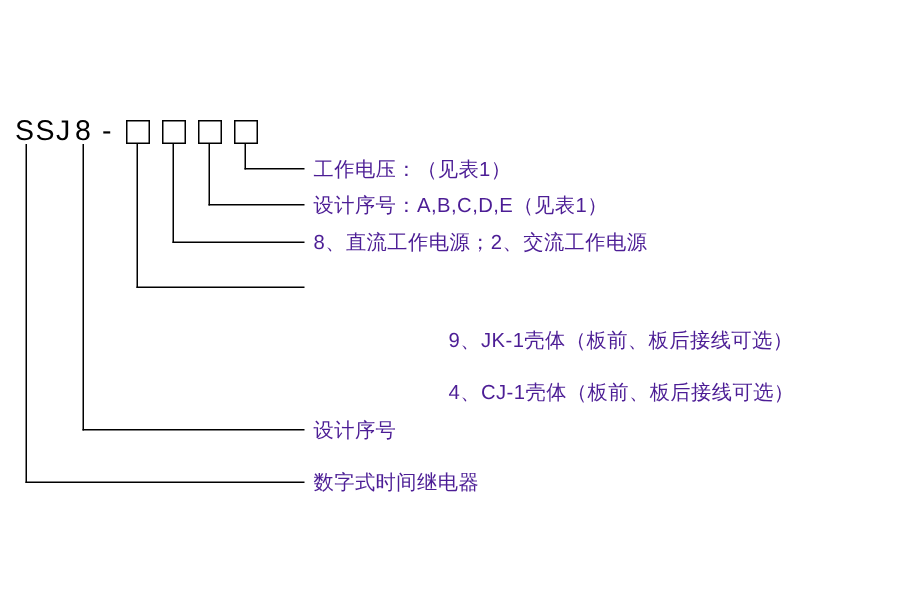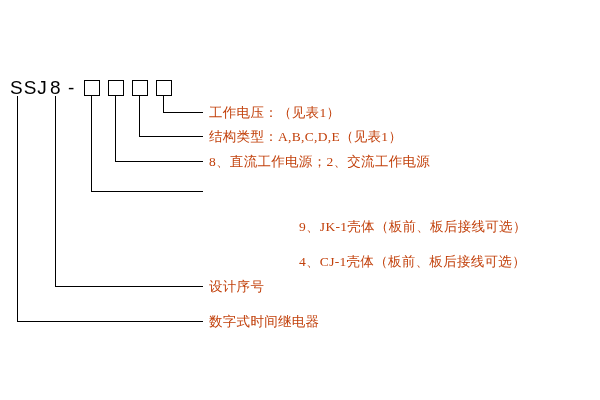--- a/index.html
+++ b/index.html
@@ -40,23 +40,23 @@
     background: #000000;
   }
   .hline {
     position: absolute;
     height: 1.4px;
     background: #000000;
   }
   .label {
     position: absolute;
     font-size: 13.5px;
-    color: #c2410c;
+    color: #4c1d95;
     white-space: nowrap;
-    font-family: Liberation Serif, serif;
+    font-family: Liberation Sans, sans-serif;
     letter-spacing: 0.3px;
   }
 </style>
 </head>
 <body>
 
 <div id="diagram">
 
   <span class="code-text" style="left:10px; top:77px;">SSJ</span>
   <span class="code-text" style="left:50px; top:77px;">8</span>
@@ -79,20 +79,20 @@
   <span class="vline" style="left:91px; top:96px; height:96px;"></span>
   <span class="hline" style="left:91px; top:191px; width:112px;"></span>
 
   <span class="vline" style="left:55px; top:96px; height:191px;"></span>
   <span class="hline" style="left:55px; top:286px; width:148px;"></span>
 
   <span class="vline" style="left:17px; top:96px; height:226px;"></span>
   <span class="hline" style="left:17px; top:321px; width:186px;"></span>
 
   <span class="label" style="left:209px; top:104px;">工作电压：（见表1）</span>
-  <span class="label" style="left:209px; top:128px;">结构类型：A,B,C,D,E（见表1）</span>
+  <span class="label" style="left:209px; top:128px;">设计序号：A,B,C,D,E（见表1）</span>
   <span class="label" style="left:209px; top:153px;">8、直流工作电源；2、交流工作电源</span>
   <span class="label" style="left:299px; top:218px;">9、JK-1壳体（板前、板后接线可选）</span>
   <span class="label" style="left:299px; top:253px;">4、CJ-1壳体（板前、板后接线可选）</span>
   <span class="label" style="left:209px; top:278px;">设计序号</span>
   <span class="label" style="left:209px; top:313px;text-align:right;">数字式时间继电器</span>
 
 </div>
 
 </body></html>

